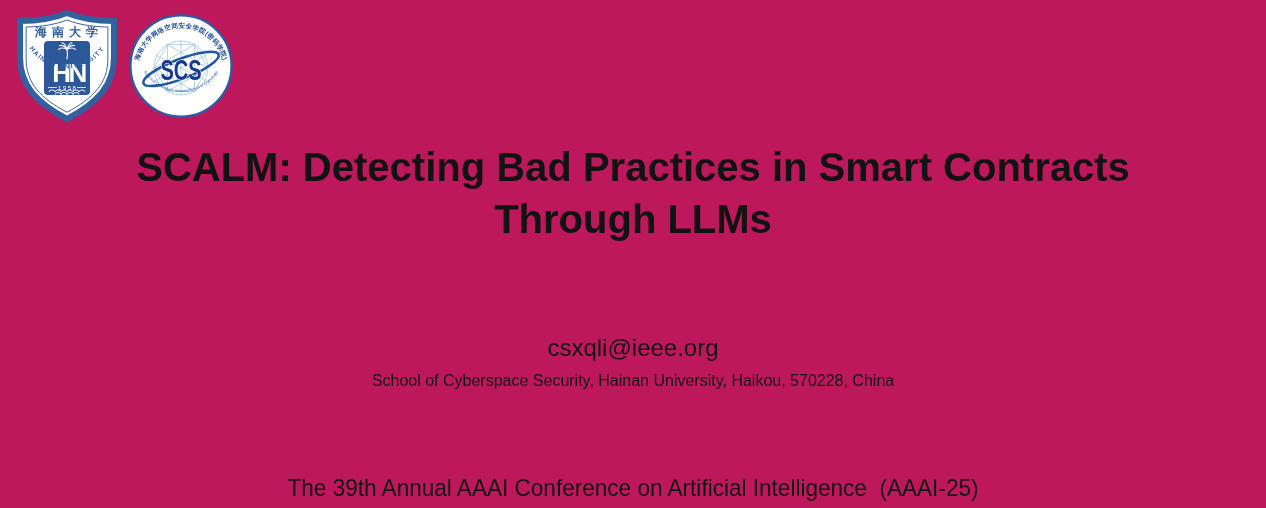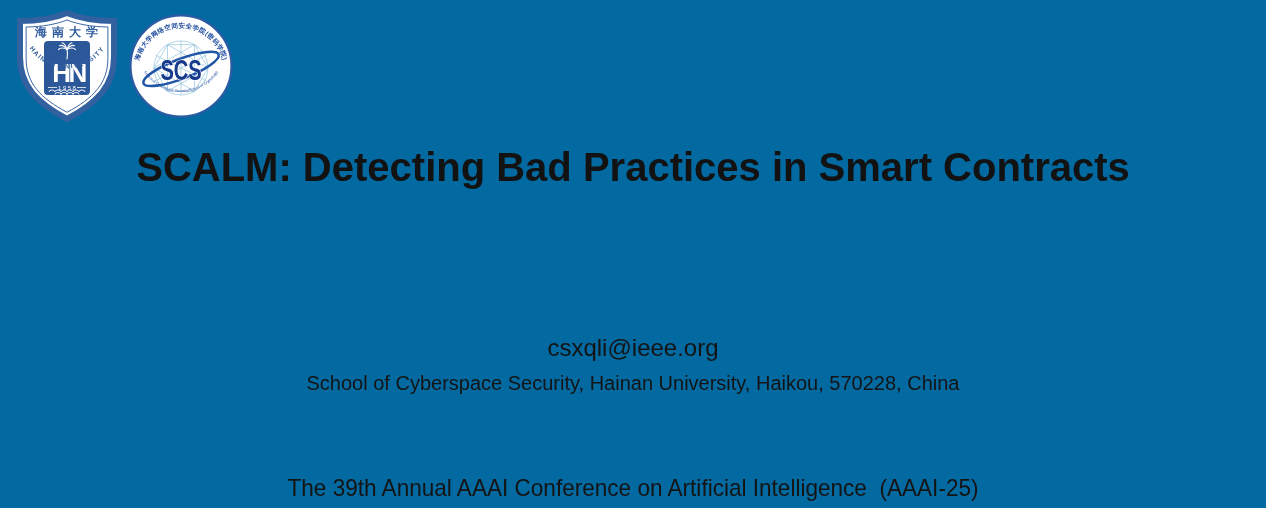--- a/index.html
+++ b/index.html
@@ -1,21 +1,21 @@
 <!DOCTYPE html>
 <html><head>
 <meta charset="utf-8">
 <style>
   * { margin: 0; padding: 0; box-sizing: border-box; }
   html, body { background: #ffffff; }
   .slide {
     position: relative;
     width: 1266px;
     height: 508px;
-    background: #0369a1;
+    background: #be185d;
     font-family: "Liberation Sans", sans-serif;
     color: #141414;
     overflow: hidden;
   }
   .logo-row {
     position: absolute;
     top: 10px;
     left: 14px;
     display: flex;
     gap: 7px;
@@ -30,21 +30,21 @@
   }
   .title {
     top: 141px;
     font-size: 40px;
     line-height: 52px;
     font-weight: 700;
     color: #121212;
   }
   .authors     { top: 291px; font-size: 24px; }
   .email       { top: 334px; font-size: 24px; }
-  .affiliation { top: 372px; font-size: 20px; }
+  .affiliation { top: 372px; font-size: 16px; }
   .conference  {
     top: 474px;
     font-size: 24px;
     white-space: pre;
     transform: scaleX(0.94);
   }
 </style>
 </head>
 <body>
 
@@ -97,20 +97,21 @@
       </text>
       <path id="scsBot" d="M11 46 A 45 45 0 0 0 99 46" fill="none"></path>
       <text font-size="3.8" fill="#1e4a9e">
         <textPath href="#scsBot" startOffset="50%" text-anchor="middle">School of Cyberspace Security(School of Cryptology)</textPath>
       </text>
     </svg>
   </div>
 
   <div class="centered-line title">
     <div>SCALM: Detecting Bad Practices in Smart Contracts</div>
+    <div>Through LLMs</div>
   </div>
 
 
   <div class="centered-line email">csxqli@ieee.org</div>
 
   <div class="centered-line affiliation">School of Cyberspace Security, Hainan University, Haikou, 570228, China</div>
 
   <div class="centered-line conference">The 39th Annual AAAI Conference on Artificial Intelligence  (AAAI-25)</div>
 
 </div>

